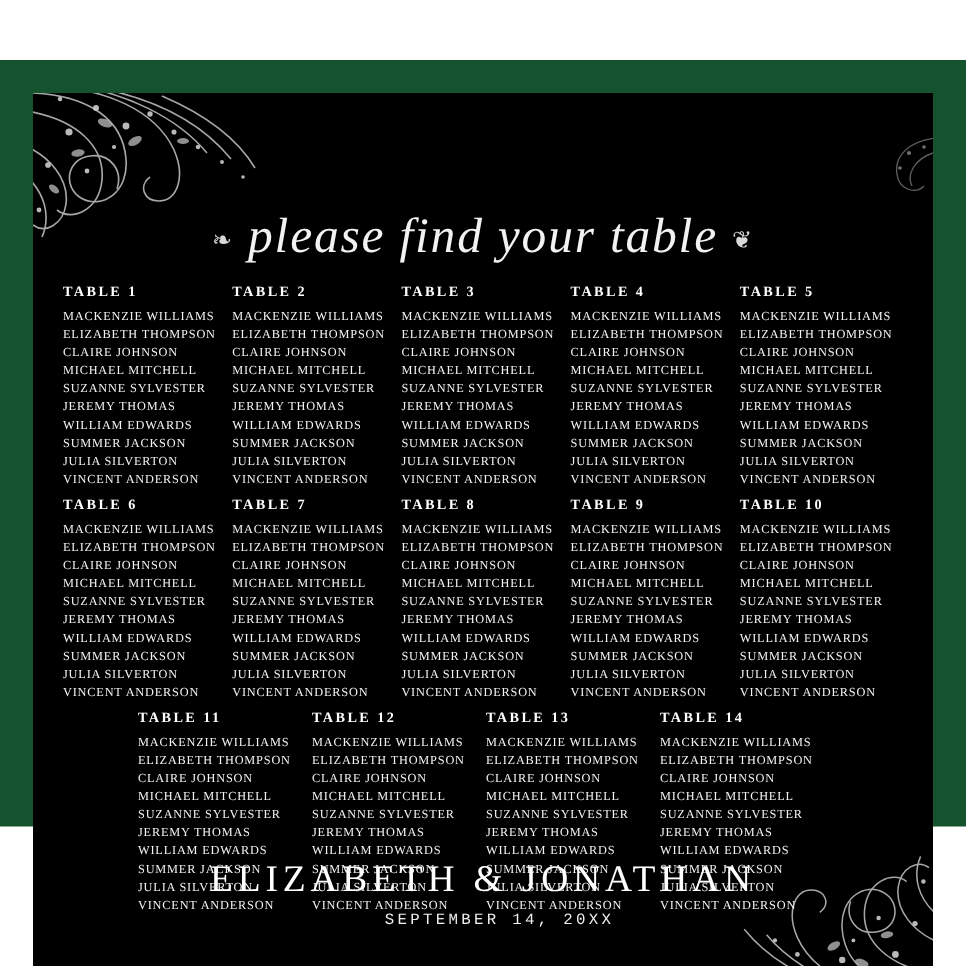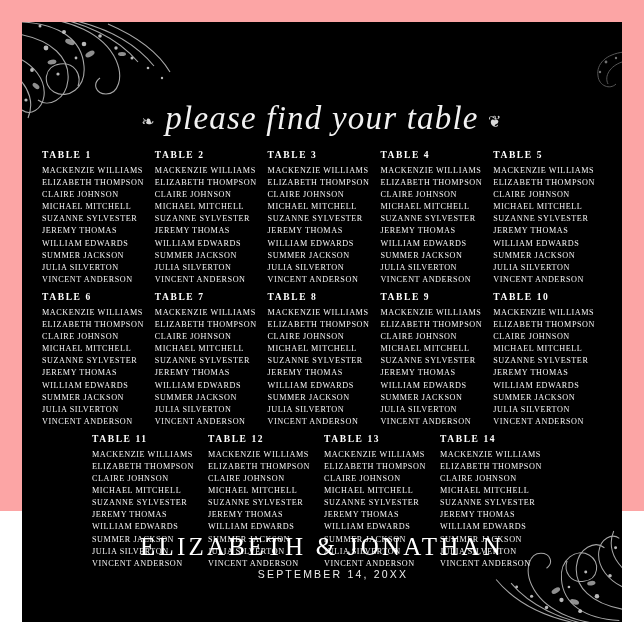--- a/index.html
+++ b/index.html
@@ -10,22 +10,23 @@
   body {
     width: 644px;
     height: 644px;
     font-family: "Liberation Serif", serif;
     overflow: hidden;
   }
   .poster {
     position: relative;
     width: 644px;
     height: 511px;
-    background: #fca5a5;
+    background: #14532d;
     box-sizing: border-box;
+    margin-top: 40px;
   }
   .canvas {
     position: absolute;
     left: 22px;
     top: 22px;
     width: 600px;
     height: 600px;
     background: #000000;
     overflow: hidden;
   }
@@ -106,21 +107,21 @@
     color: #ffffff;
   }
   .couple {
     font-family: "Liberation Serif", serif;
     font-size: 25px;
     letter-spacing: 3.2px;
     text-transform: uppercase;
   }
   .date {
     margin-top: 7px;
-    font-family: Liberation Sans, sans-serif;
+    font-family: Liberation Mono, monospace;
     font-size: 10.5px;
     letter-spacing: 2.2px;
     text-transform: uppercase;
     color: #ededed;
     padding-left: 22px;
   }
 </style>
 </head>
 <body>
 

